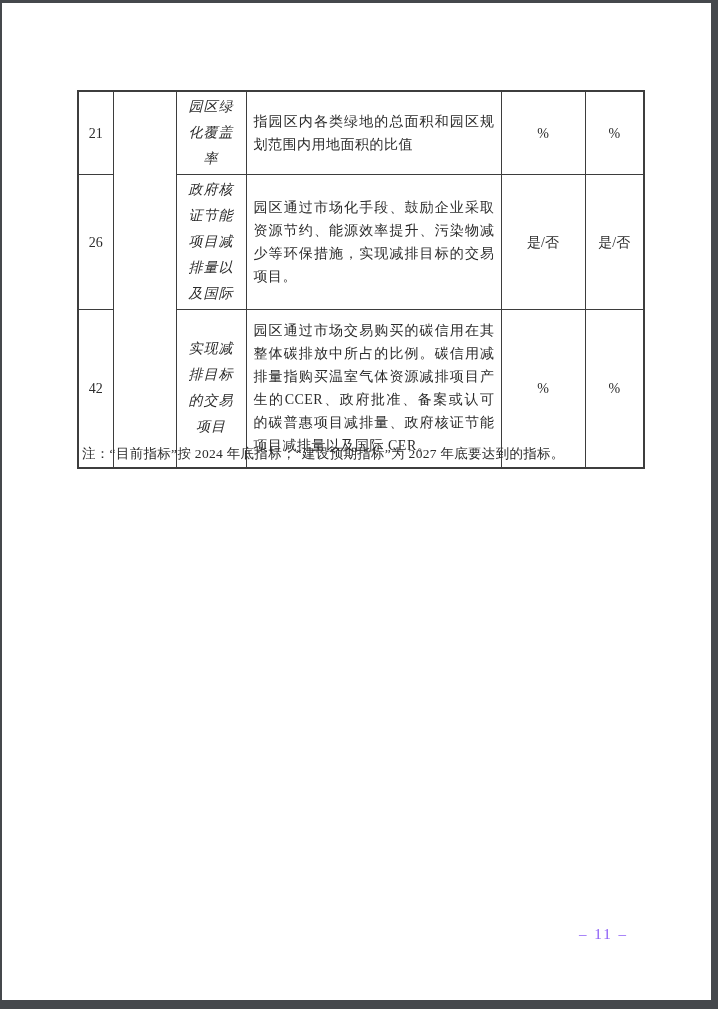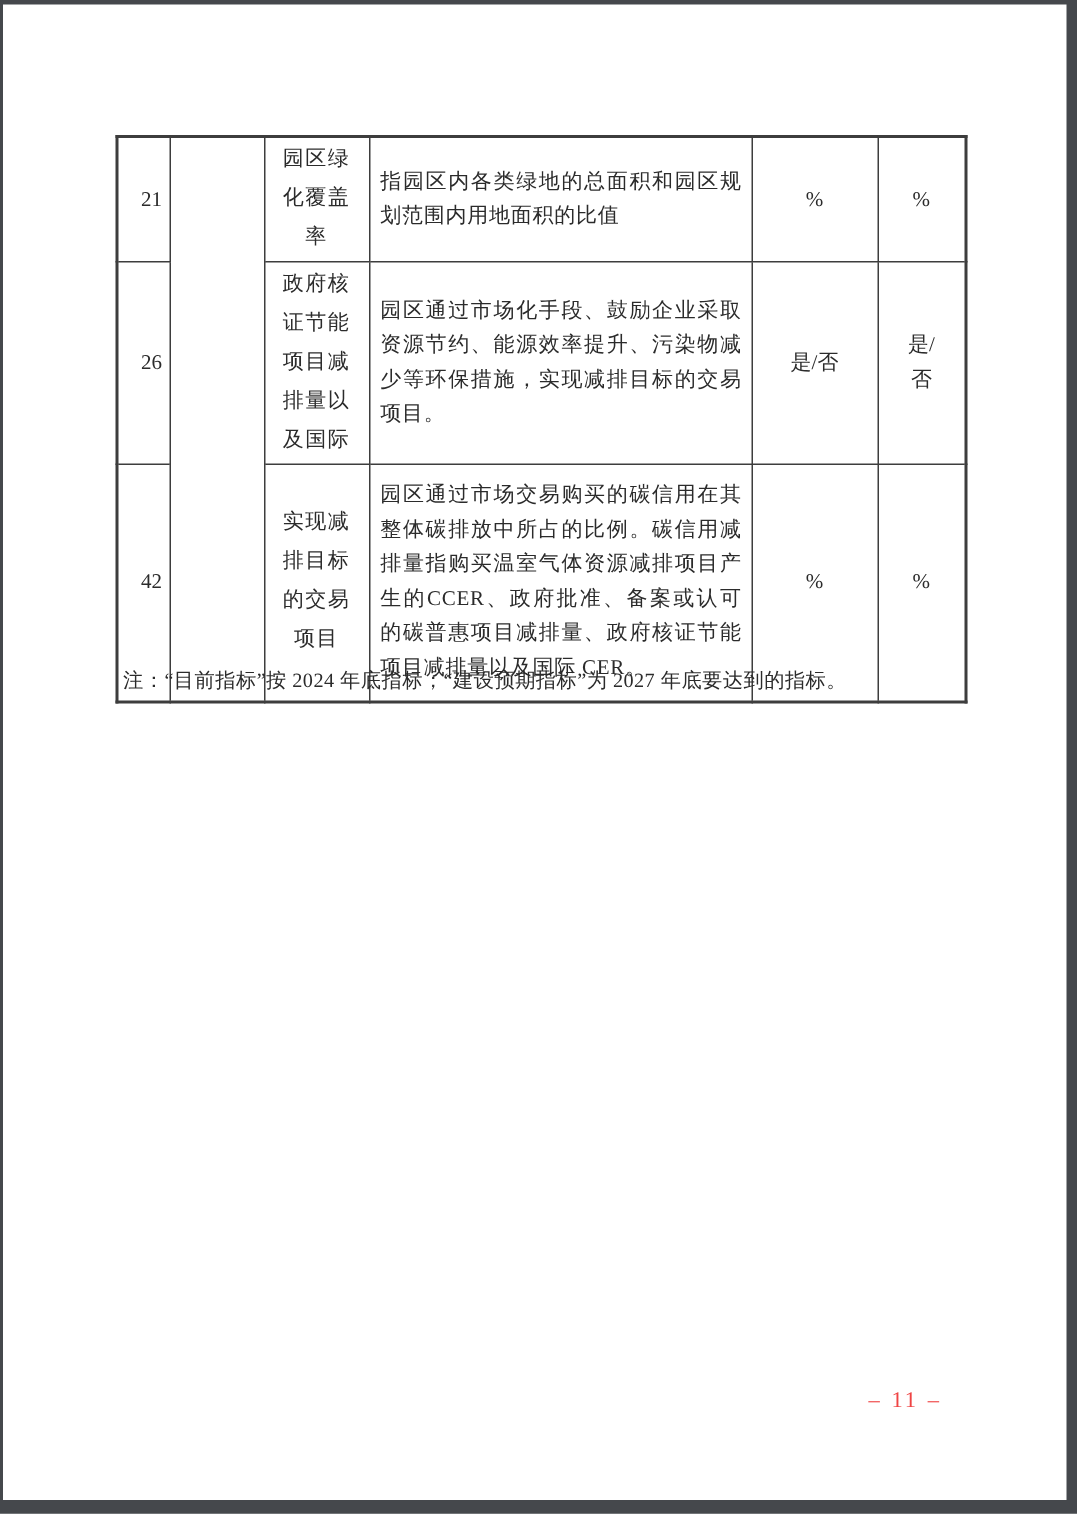--- a/index.html
+++ b/index.html
@@ -24,53 +24,54 @@
     table-layout: fixed;
     border: 2px solid #3d3d3d;
   }
   .indicator-table td {
     border: 1px solid #3d3d3d;
     vertical-align: middle;
     text-align: center;
     font-size: 14px;
     color: #2b2b2b;
     line-height: 23px;
-    padding: 2px 15px;
+    padding: 2px 3px;
   }
   .indicator-table td.desc {
     text-align: justify;
     text-align-last: left;
     padding: 4px 6px 4px 7px;
     letter-spacing: 0.5px;
   }
   .indicator-table td.name {
     padding: 2px 6px;
     letter-spacing: 1px;
     line-height: 26px;
+    font-style: italic;
   }
   .indicator-table td.num { font-size: 14px; }
   tr.row-21 { height: 66px; }
   tr.row-22 { height: 112px; }
   tr.row-23 { height: 158px; }
   .note {
     position: absolute;
     left: 80px; top: 440px;
     width: 545px;
     font-size: 13.5px;
     line-height: 21px;
     color: #2b2b2b;
     letter-spacing: 0.3px;
     white-space: nowrap;
   }
   .page-number {
     position: absolute;
     top: 923px;
     right: 83px;
     font-size: 15px;
-    color: #ef4444;
+    color: #8b5cf6;
     letter-spacing: 2px;
     margin-left: 20px;
   }
 </style>
 </head>
 <body>
 
 <div class="page">
 
   <table class="indicator-table">

